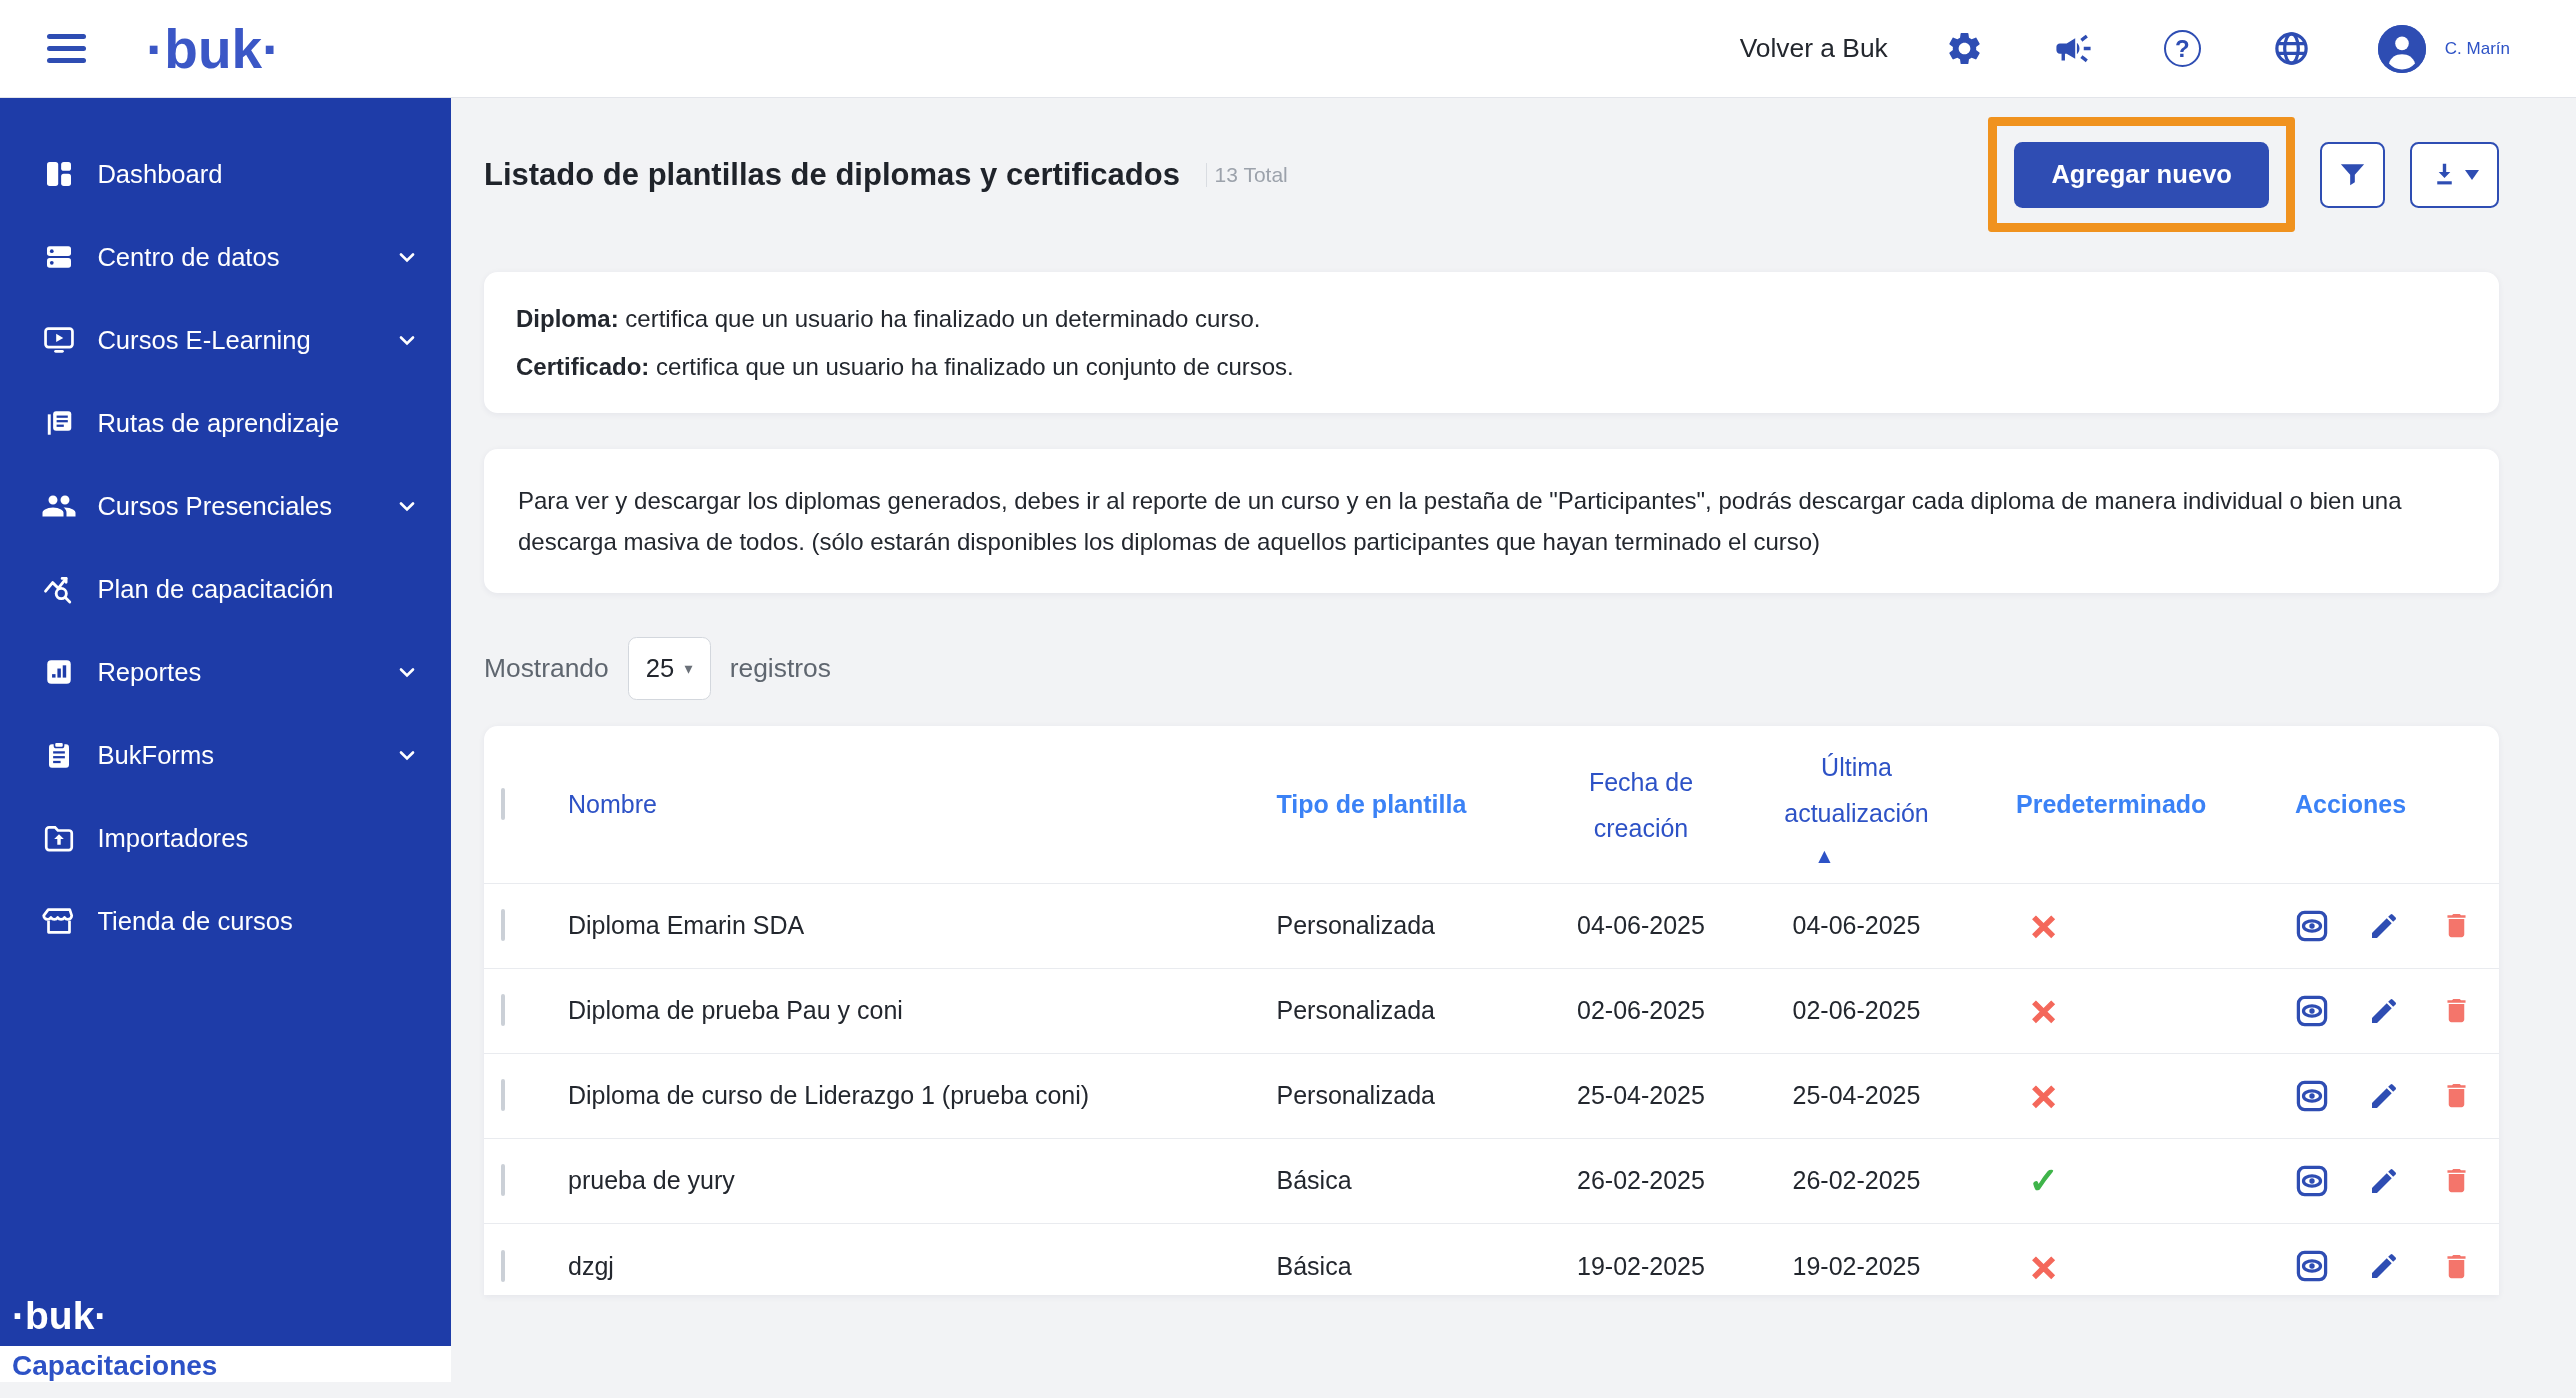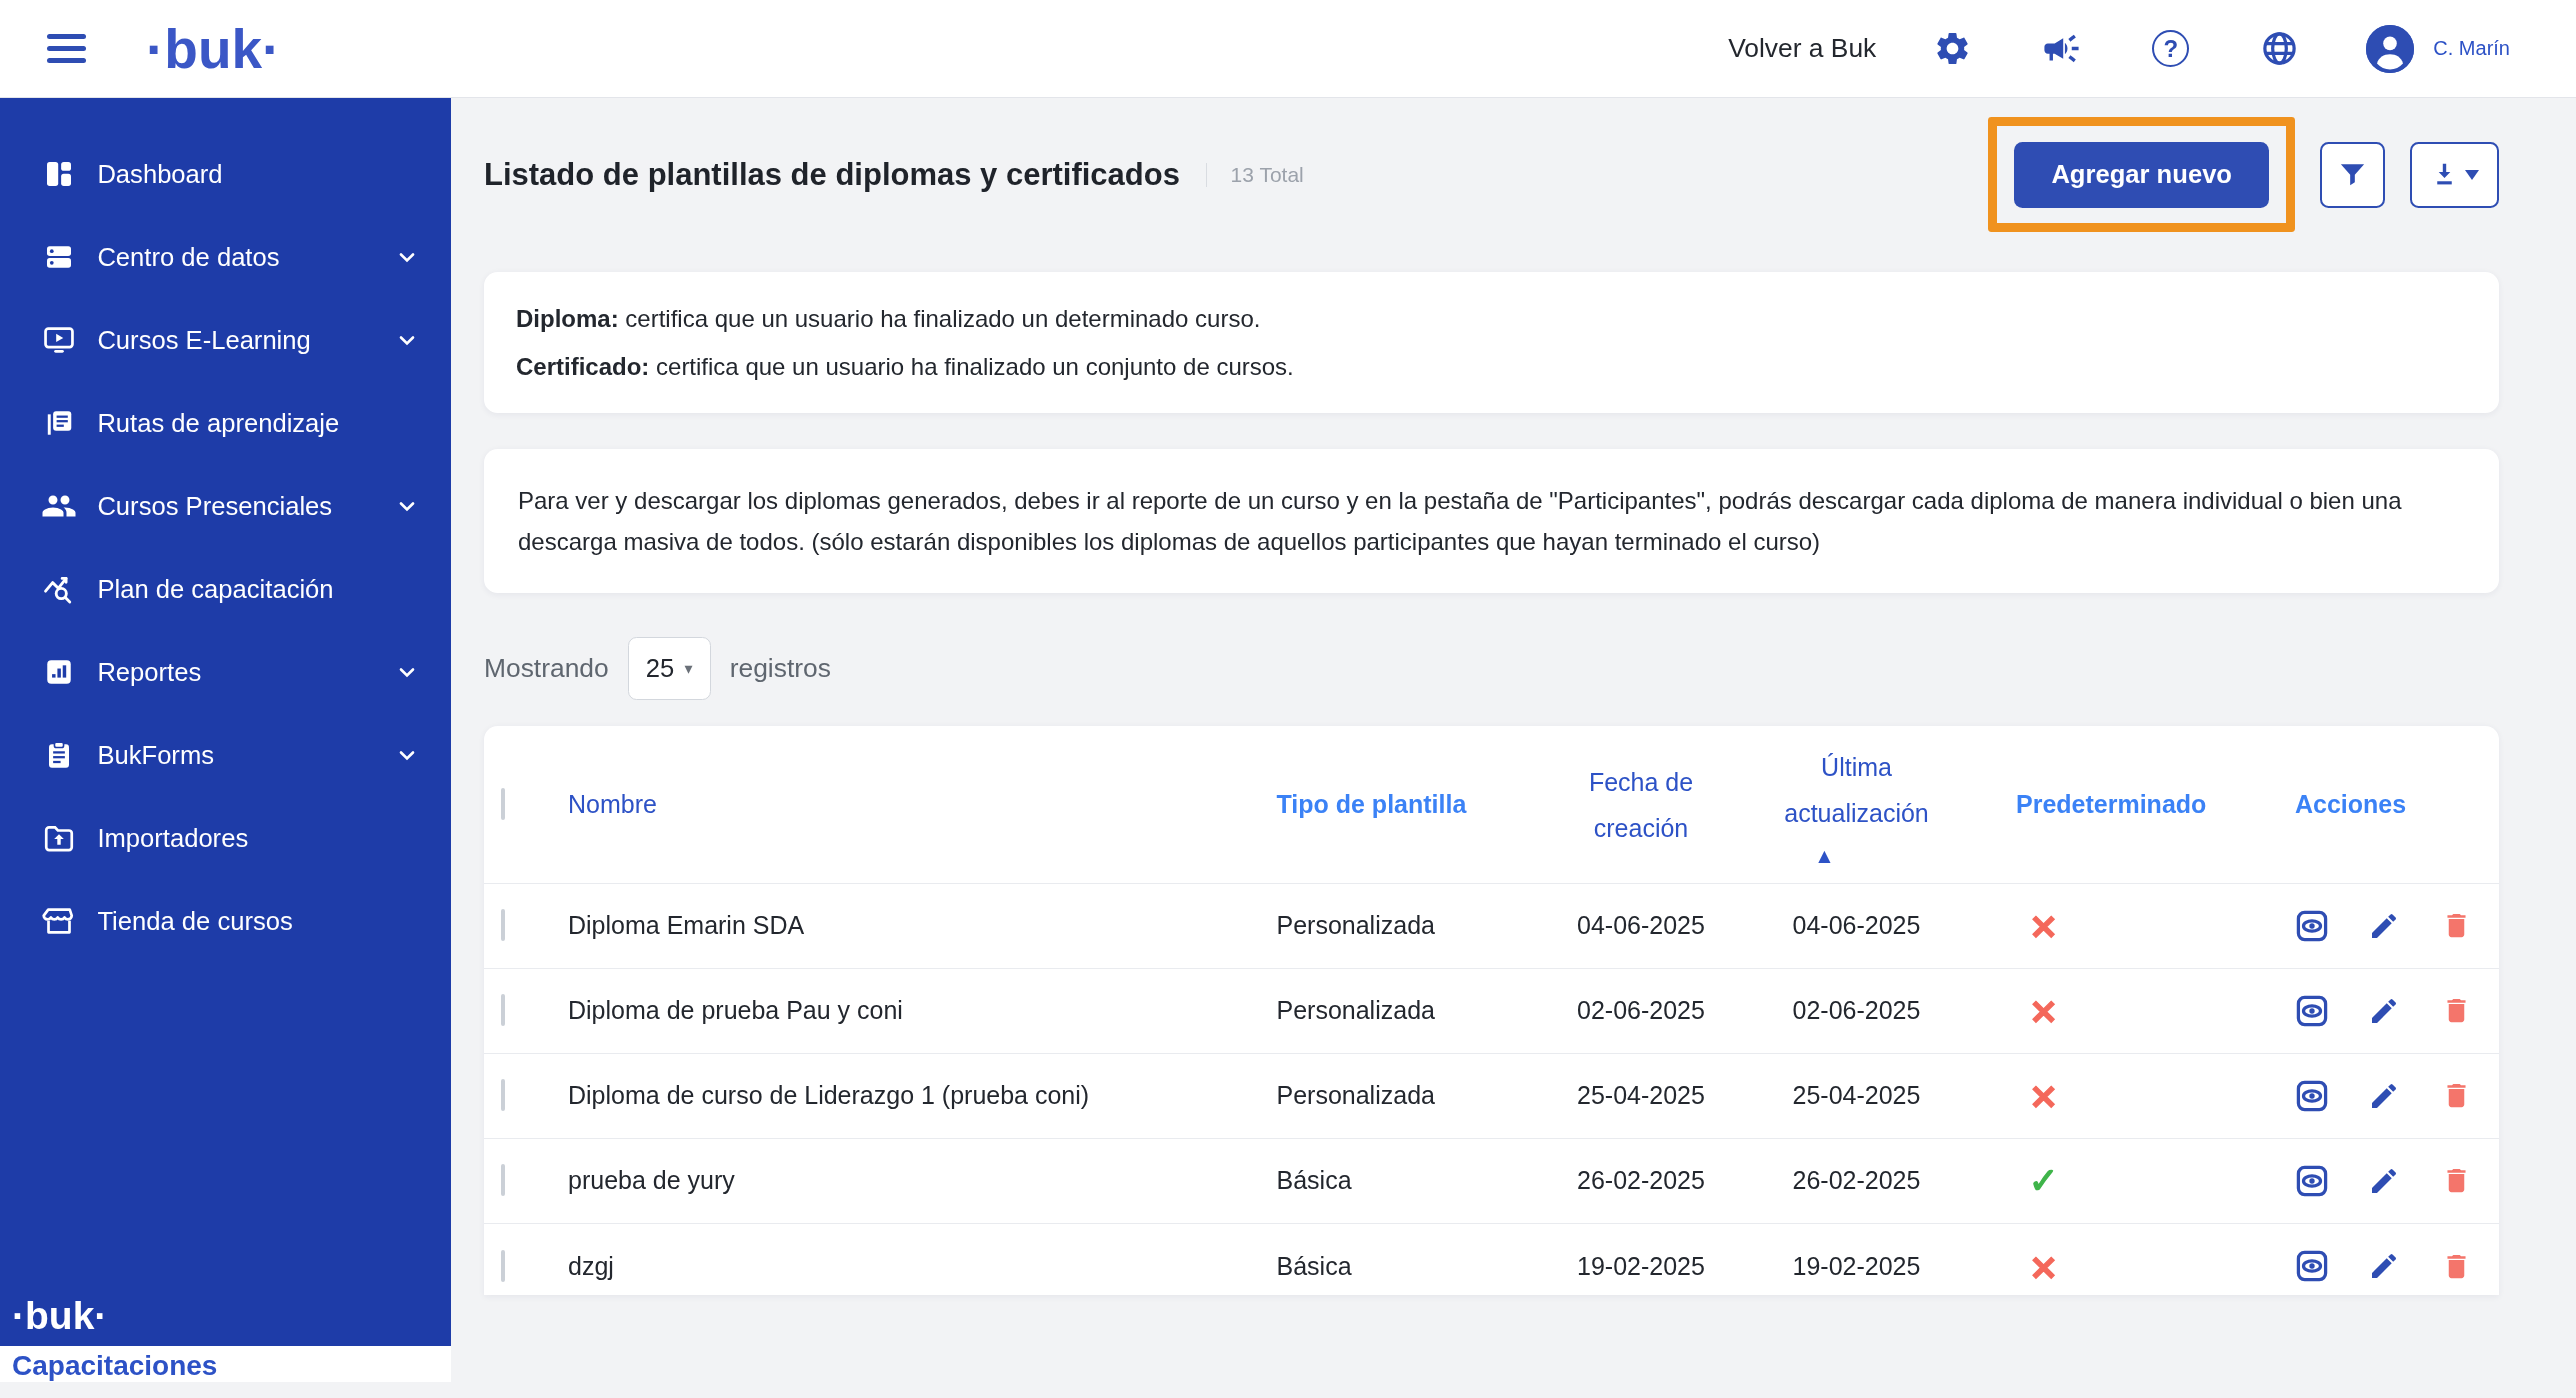--- a/index.html
+++ b/index.html
@@ -14,42 +14,42 @@
   .brand { margin-left:60px; font-size:55px; font-weight:700; color:#3B57C6; letter-spacing:0px; }
   .top-right { margin-left:auto; margin-right:66px; display:flex; align-items:center; }
   .back-link { font-size:26.4px; color:#23272E; cursor:pointer; }
   .tb-icon { width:41px; height:41px; margin-left:68px; display:flex; align-items:center; justify-content:center; cursor:pointer; }
   .tb-icon.first { margin-left:56px; }
   .help-circle { width:37px; height:37px; border:2.6px solid #2E4DB3; border-radius:50%;
                  display:flex; align-items:center; justify-content:center;
                  font-size:24px; font-weight:700; color:#2E4DB3; }
   .avatar { width:48px; height:48px; margin-left:66px; border-radius:50%; background:#2E4DB3;
             display:flex; align-items:center; justify-content:center; cursor:pointer; }
-  .user-name { margin-left:19px; font-size:20px; color:#2D52C6; cursor:pointer; }
+  .user-name { margin-left:19px; font-size:17px; color:#2D52C6; cursor:pointer; }
 
   
   .sidebar { position:absolute; left:0; top:98px; width:451px; height:1248px; background:#1E3CA8; }
   .nav { padding-top:43px; }
   .nav-item { height:66px; margin-bottom:17px; display:flex; align-items:center;
               padding:0 32px 0 41px; color:#fff; cursor:pointer; }
   .nav-ico { width:36px; height:36px; margin-right:20.4px; flex:0 0 auto;
              display:flex; align-items:center; justify-content:center; }
   .nav-label { font-size:25.6px; font-weight:500; white-space:nowrap; }
   .nav-chevron { margin-left:auto; width:24px; height:24px; }
   .side-logo { position:absolute; left:12px; bottom:8.5px; font-size:39px; font-weight:700; color:#fff; }
   .side-footer { position:absolute; left:0; top:1346px; width:451px; height:36px; background:#fff;
                  display:flex; align-items:flex-end; padding-left:12px; }
   .product-label { font-size:28px; font-weight:700; color:#2D52C6; }
 
   
   .main { position:absolute; left:429px; top:98px; width:2125px; height:1301px; padding:0 55px 0 55px; }
 
   .title-row { margin-top:17px; height:119px; display:flex; align-items:center; }
   .page-title { font-size:31px; font-weight:700; color:#1F232A; }
-  .total-badge { margin-left:25.6px; padding-left:24px; border-left:1.7px solid #D9DCE1;
+  .total-badge { margin-left:25.6px; padding-left:8px; border-left:1.7px solid #D9DCE1;
                  font-size:21px; color:#9CA2AB; }
   .actions { margin-left:auto; display:flex; align-items:center; gap:25px; }
   .annotation { border:9.4px solid #F0921E; border-radius:3.4px; padding:15.3px 17px; }
   .btn-primary { height:66px; padding:0 37px; background:#2F4DB3; border:none; border-radius:8.5px;
                  color:#fff; font-size:25.6px; font-weight:600; font-family:inherit;
                  display:flex; align-items:center; cursor:pointer; }
   .btn-outline { height:66px; width:65px; background:#fff; border:2.6px solid #2E4DB3; border-radius:8.5px;
                  display:flex; align-items:center; justify-content:center; cursor:pointer; }
   .btn-outline.wide { width:89px; gap:6.8px; }
   .caret-down { width:0; height:0; border-left:7.7px solid transparent; border-right:7.7px solid transparent;

